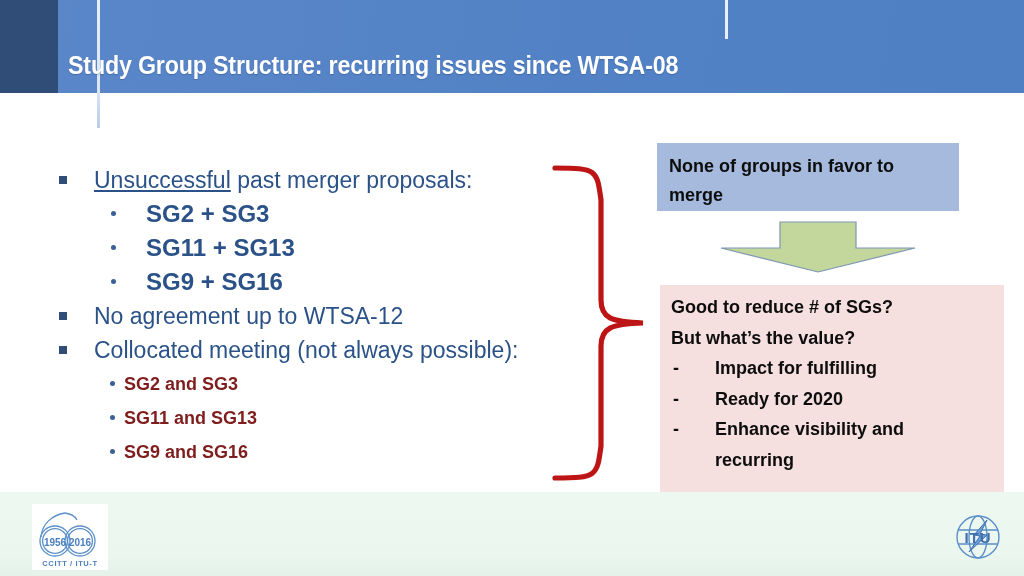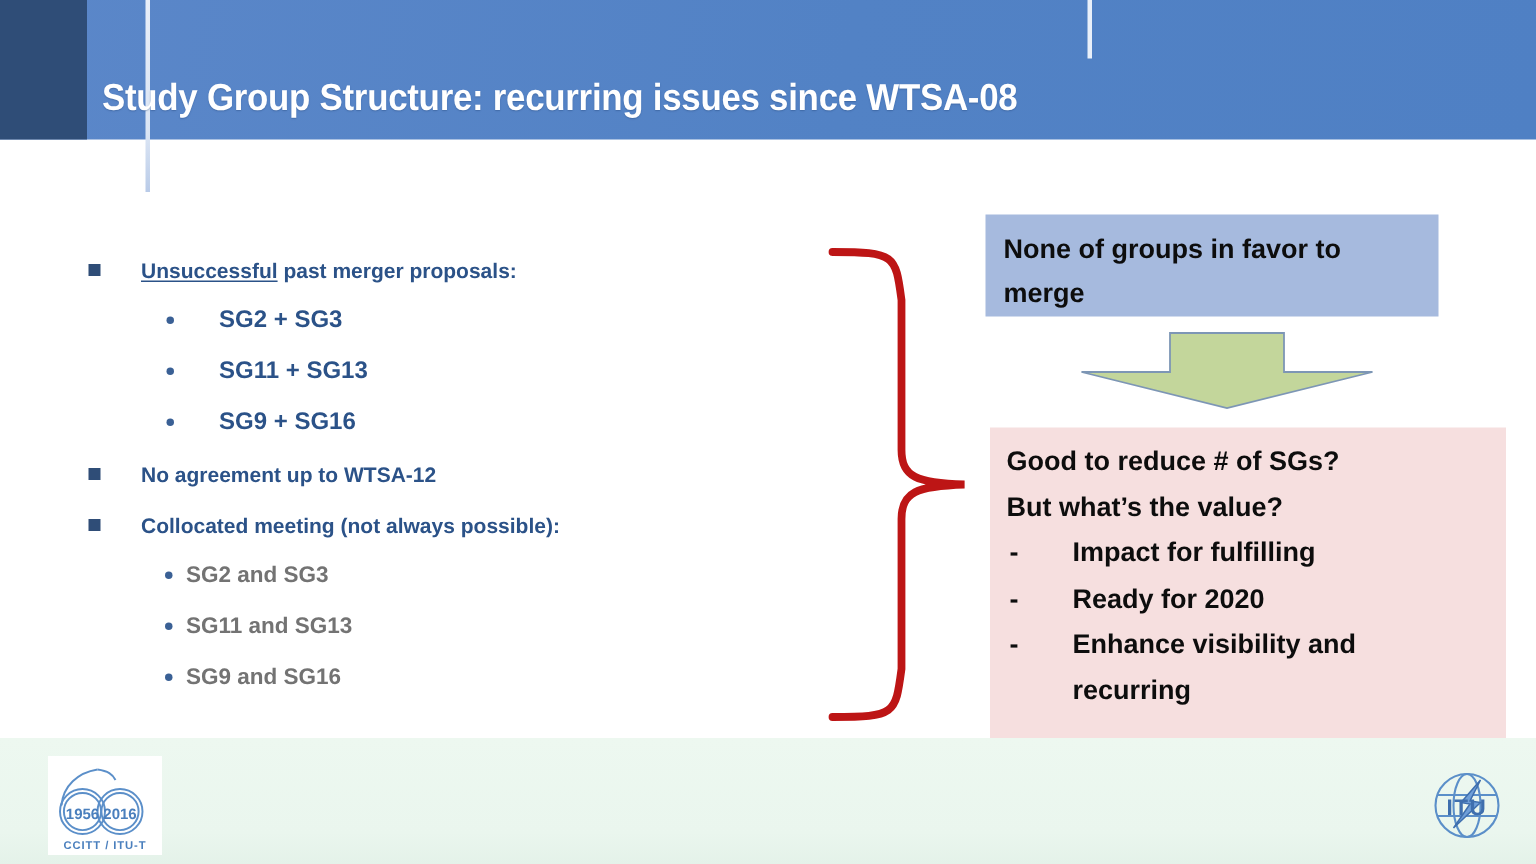--- a/index.html
+++ b/index.html
@@ -72,63 +72,63 @@
   .bullets {
     position: absolute;
     left: 56px;
     top: 163px;
     width: 560px;
     color: #2b5288;
   }
   .b-l1 {
     position: relative;
     padding-left: 38px;
-    font-size: 14px;
-    font-weight: bold;
+    font-size: 23px;
+    font-weight: normal;
     line-height: 34px;
     color: #2b5288;
     white-space: nowrap;
   }
   .b-l1 .sq {
     position: absolute;
     left: 3px;
     top: 13px;
     width: 8px;
     height: 8px;
     background: #2f4d77;
   }
   .b-l1 u {
     text-decoration: underline;
     text-underline-offset: 2px;
   }
   .b-l2 {
     position: relative;
     padding-left: 90px;
-    font-size: 16px;
+    font-size: 24px;
     font-weight: bold;
     line-height: 34px;
     color: #2b5288;
     white-space: nowrap;
   }
   .b-l2 .dot {
     position: absolute;
     left: 55px;
     top: 14px;
     width: 5px;
     height: 5px;
     border-radius: 50%;
     background: #3a6095;
   }
   .b-l2b {
     position: relative;
     padding-left: 68px;
-    font-size: 15px;
+    font-size: 18px;
     font-weight: bold;
     line-height: 34px;
-    color: #737373;
+    color: #7f1d1d;
     white-space: nowrap;
   }
   .b-l2b .dot {
     position: absolute;
     left: 54px;
     top: 14px;
     width: 5px;
     height: 5px;
     border-radius: 50%;
     background: #3a6095;

